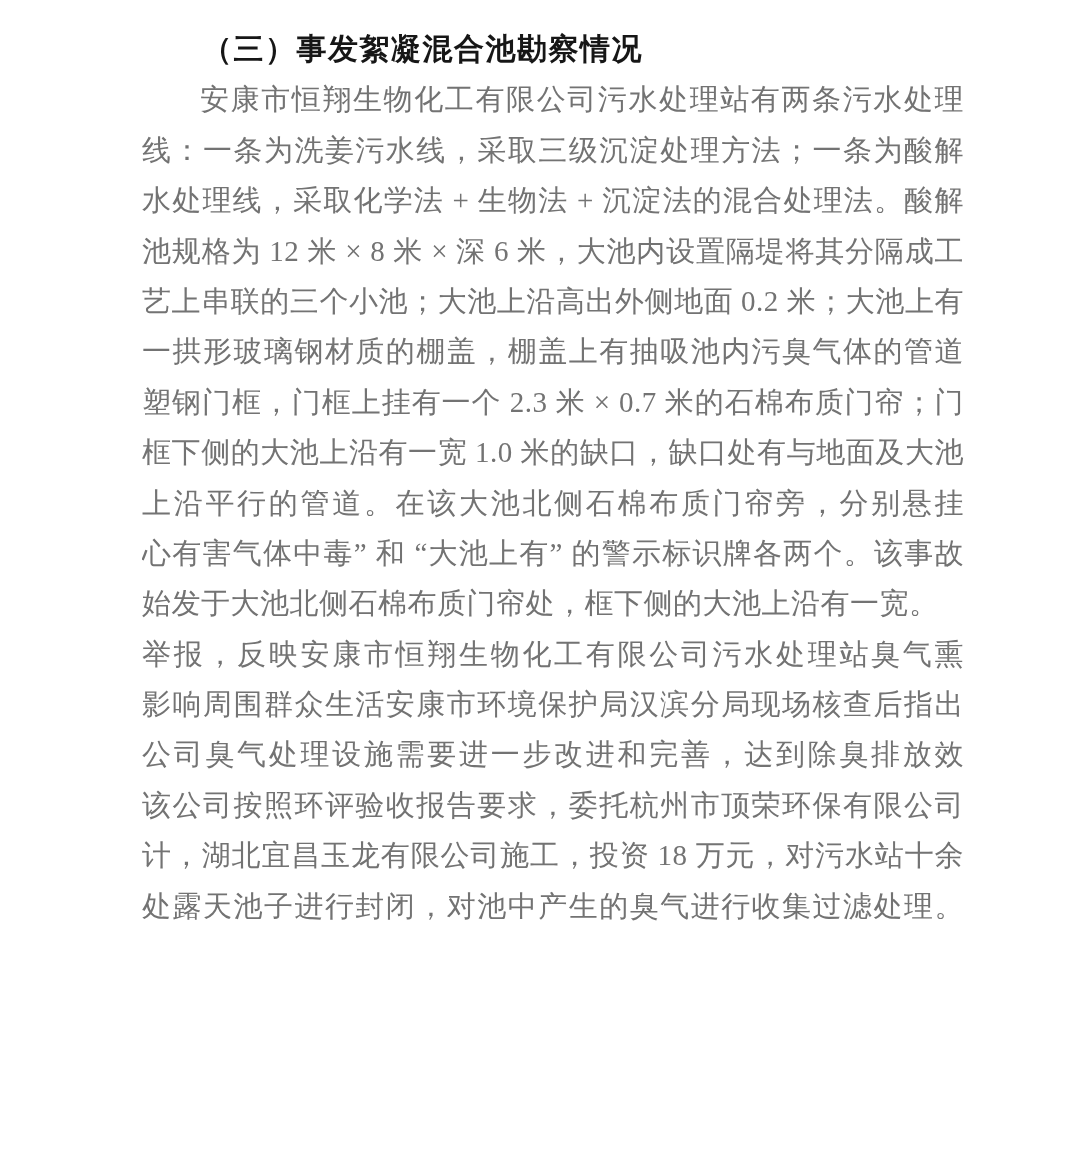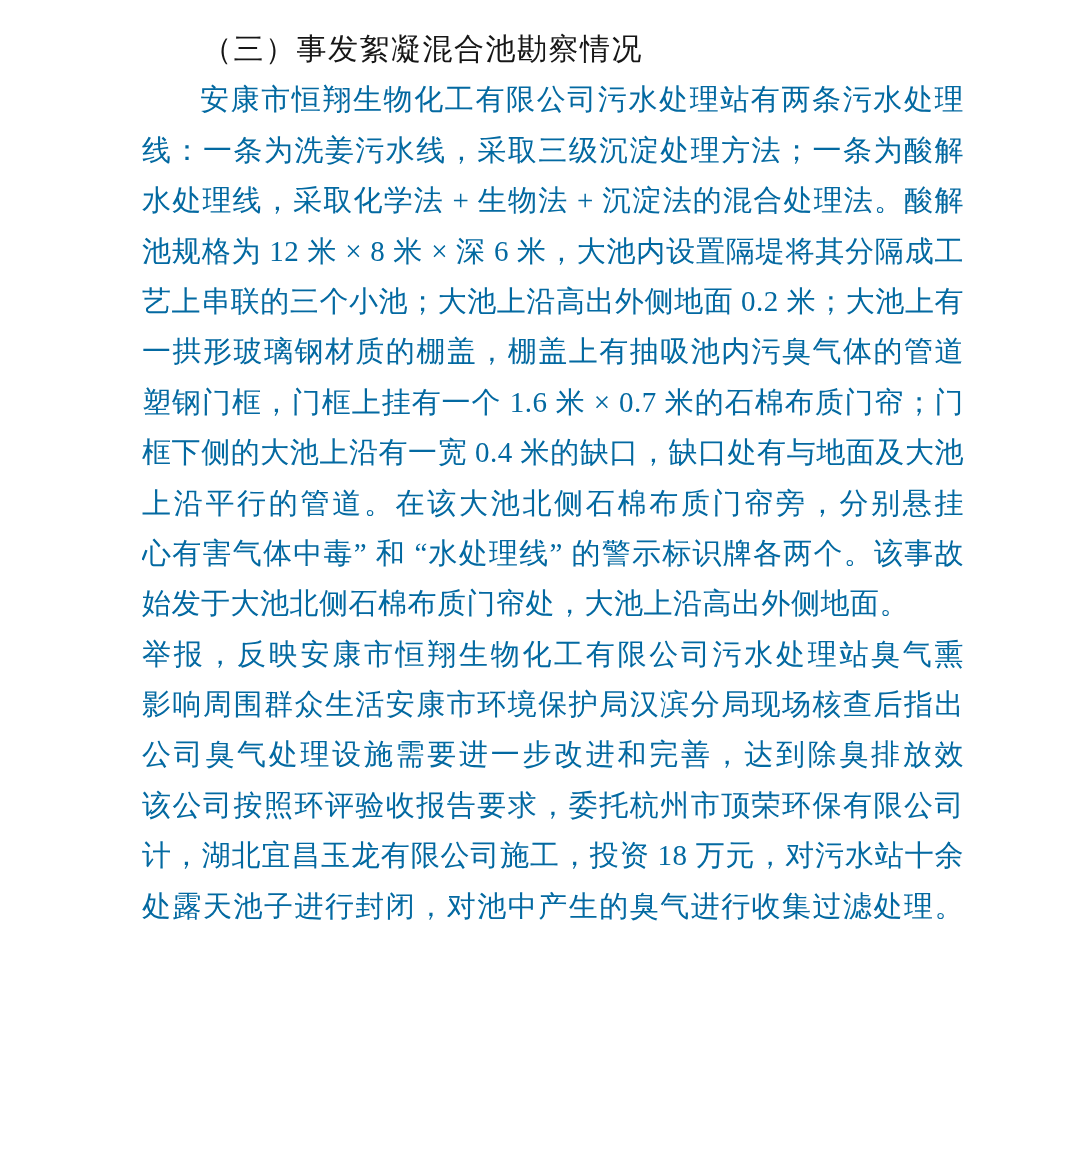--- a/index.html
+++ b/index.html
@@ -19,62 +19,62 @@
     width: 1080px;
     height: 1168px;
     padding: 24px 116px 0 142px;
     background: #ffffff;
   }
   .line {
     font-size: 29px;
     line-height: 50.4px;
     height: 50.4px;
     letter-spacing: 0.5px;
-    color: #0369a1;
+    color: #737373;
     overflow: hidden;
   }
   
   .j {
     text-align: justify;
     text-align-last: justify;
   }
   
   .first {
     text-indent: 2em;
     text-align: justify;
     text-align-last: justify;
   }
   
   .end {
     text-align: left;
   }
   
   .h {
-    font-weight: normal;
+    font-weight: bold;
     text-indent: 2em;
     color: #161616;
     letter-spacing: 1.5px;
     font-size: 30px;
   }
 </style>
 </head>
 <body>
 
 <div class="page">
   <div class="line h">（三）事发絮凝混合池勘察情况</div>
   <div class="line first">安康市恒翔生物化工有限公司污水处理站有两条污水处理</div>
   <div class="line j">线：一条为洗姜污水线，采取三级沉淀处理方法；一条为酸解污</div>
   <div class="line j">水处理线，采取化学法 + 生物法 + 沉淀法的混合处理法。酸解污</div>
   <div class="line j">池规格为 12 米 × 8 米 × 深 6 米，大池内设置隔堤将其分隔成工</div>
   <div class="line j">艺上串联的三个小池；大池上沿高出外侧地面 0.2 米；大池上有</div>
   <div class="line j">一拱形玻璃钢材质的棚盖，棚盖上有抽吸池内污臭气体的管道并</div>
-  <div class="line j">塑钢门框，门框上挂有一个 1.6 米 × 0.7 米的石棉布质门帘；门</div>
-  <div class="line j">框下侧的大池上沿有一宽 0.4 米的缺口，缺口处有与地面及大池</div>
+  <div class="line j">塑钢门框，门框上挂有一个 2.3 米 × 0.7 米的石棉布质门帘；门</div>
+  <div class="line j">框下侧的大池上沿有一宽 1.0 米的缺口，缺口处有与地面及大池</div>
   <div class="line j">上沿平行的管道。在该大池北侧石棉布质门帘旁，分别悬挂有“当</div>
-  <div class="line j">心有害气体中毒” 和 “水处理线” 的警示标识牌各两个。该事故</div>
-  <div class="line end">始发于大池北侧石棉布质门帘处，大池上沿高出外侧地面。</div>
+  <div class="line j">心有害气体中毒” 和 “大池上有” 的警示标识牌各两个。该事故</div>
+  <div class="line end">始发于大池北侧石棉布质门帘处，框下侧的大池上沿有一宽。</div>
   <div class="line j">举报，反映安康市恒翔生物化工有限公司污水处理站臭气熏人，</div>
   <div class="line j">影响周围群众生活安康市环境保护局汉滨分局现场核查后指出</div>
   <div class="line j">公司臭气处理设施需要进一步改进和完善，达到除臭排放效果，</div>
   <div class="line j">该公司按照环评验收报告要求，委托杭州市顶荣环保有限公司设</div>
   <div class="line j">计，湖北宜昌玉龙有限公司施工，投资 18 万元，对污水站十余</div>
   <div class="line j">处露天池子进行封闭，对池中产生的臭气进行收集过滤处理。该</div>
 </div>
 
 </body></html>

